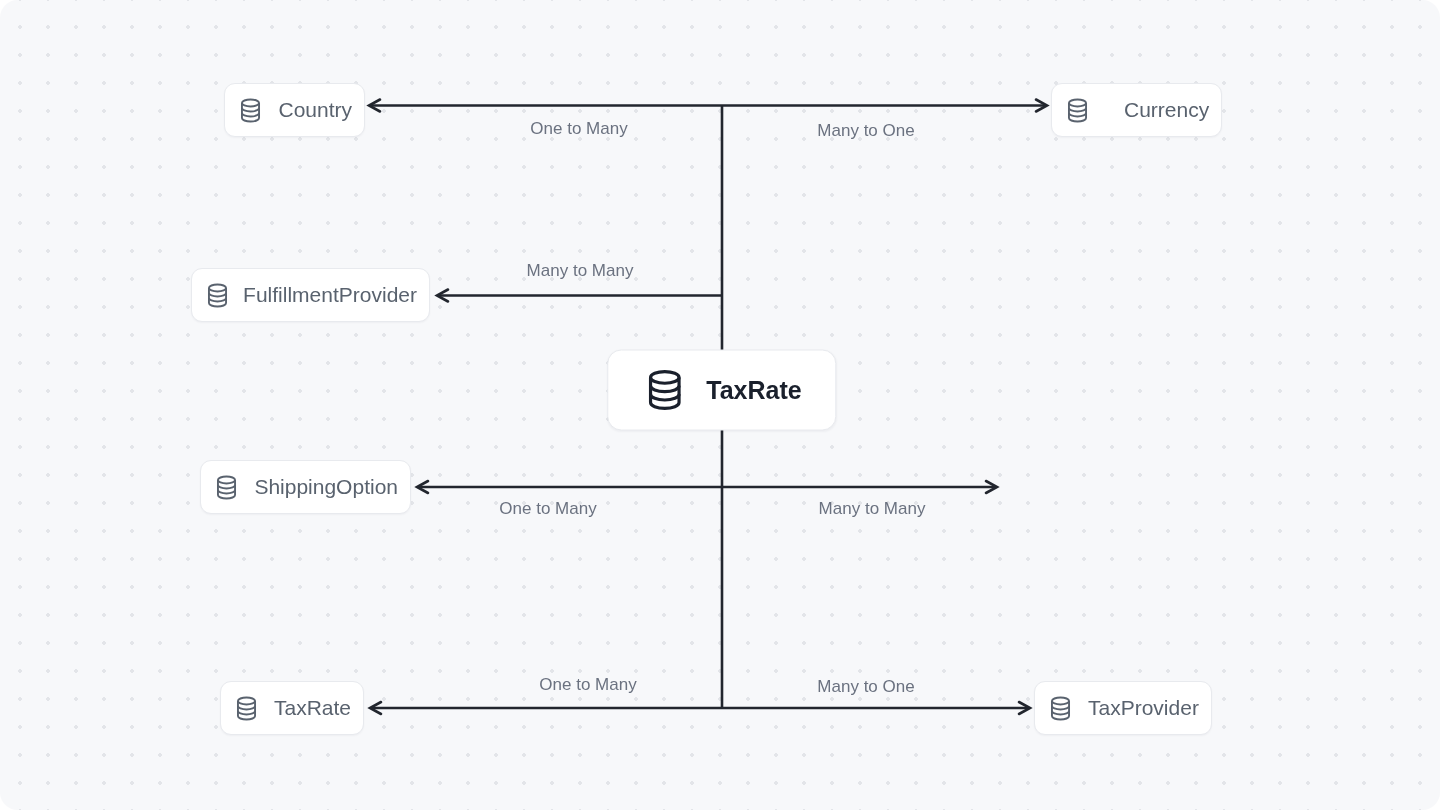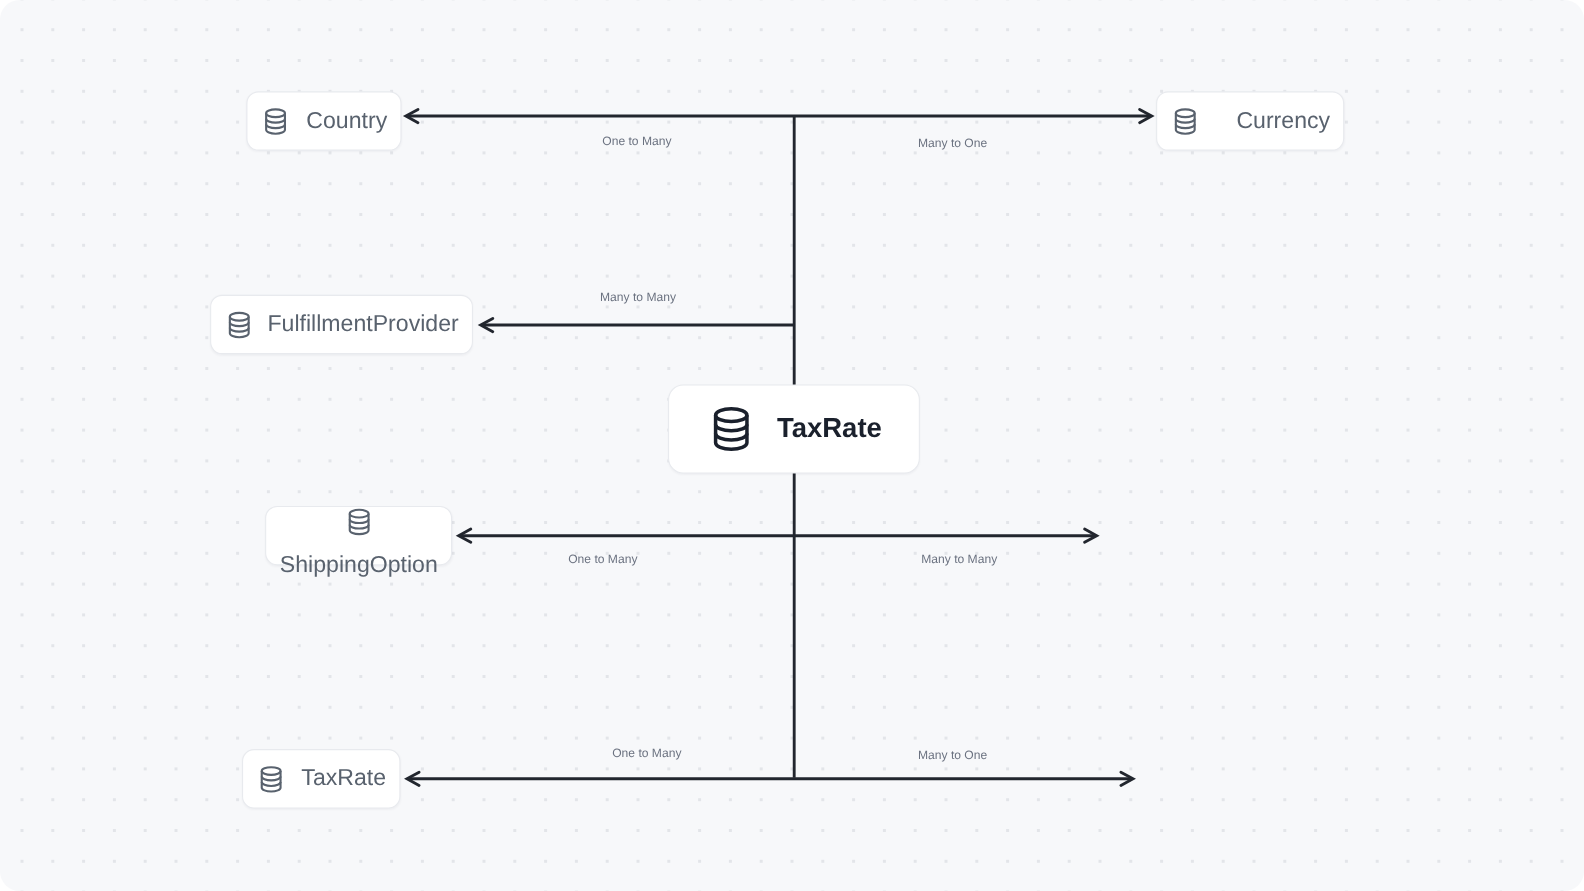--- a/index.html
+++ b/index.html
@@ -79,21 +79,21 @@
     transform: translate(-50%, -50%);
   }
   .node.center .db-icon {
     width: 45px;
     height: 45px;
   }
   .edge-label {
     position: absolute;
     transform: translate(-50%, -50%);
     color: var(--edge-label);
-    font-size: 11px;
+    font-size: 17px;
     white-space: nowrap;
   }
 </style>
 </head>
 <body>
 
 <div class="canvas">
 
   <svg class="edges" viewBox="0 0 1440 810" aria-hidden="true">
 
@@ -156,35 +156,44 @@
   <div class="node center" style="left:722px; top:390px;">
     <svg class="db-icon" viewBox="0 0 24 24" fill="none" stroke="currentColor" stroke-width="1.7">
       <ellipse cx="12" cy="5.3" rx="7.6" ry="3.1"></ellipse>
       <path d="M4.4 5.3 V18.7 A7.6 3.1 0 0 0 19.6 18.7 V5.3"></path>
       <path d="M4.4 9.77 A7.6 3.1 0 0 0 19.6 9.77"></path>
       <path d="M4.4 14.23 A7.6 3.1 0 0 0 19.6 14.23"></path>
     </svg>
     <span>TaxRate</span>
   </div>
 
-  <div class="node" style="right:1029px; top:487px;flex-direction:column;">
+  <div class="node" style="right:1029px; top:487px;">
     <svg class="db-icon" viewBox="0 0 24 24" fill="none" stroke="currentColor" stroke-width="1.7">
       <ellipse cx="12" cy="5.3" rx="7.6" ry="3.1"></ellipse>
       <path d="M4.4 5.3 V18.7 A7.6 3.1 0 0 0 19.6 18.7 V5.3"></path>
       <path d="M4.4 9.77 A7.6 3.1 0 0 0 19.6 9.77"></path>
       <path d="M4.4 14.23 A7.6 3.1 0 0 0 19.6 14.23"></path>
     </svg>
     <span>ShippingOption</span>
   </div>
 
 
   <div class="node" style="right:1076px; top:708px;text-align:center;">
     <svg class="db-icon" viewBox="0 0 24 24" fill="none" stroke="currentColor" stroke-width="1.7">
       <ellipse cx="12" cy="5.3" rx="7.6" ry="3.1"></ellipse>
       <path d="M4.4 5.3 V18.7 A7.6 3.1 0 0 0 19.6 18.7 V5.3"></path>
       <path d="M4.4 9.77 A7.6 3.1 0 0 0 19.6 9.77"></path>
       <path d="M4.4 14.23 A7.6 3.1 0 0 0 19.6 14.23"></path>
     </svg>
     <span>TaxRate</span>
   </div>
 
+  <div class="node" style="left:1034px; top:708px;">
+    <svg class="db-icon" viewBox="0 0 24 24" fill="none" stroke="currentColor" stroke-width="1.7">
+      <ellipse cx="12" cy="5.3" rx="7.6" ry="3.1"></ellipse>
+      <path d="M4.4 5.3 V18.7 A7.6 3.1 0 0 0 19.6 18.7 V5.3"></path>
+      <path d="M4.4 9.77 A7.6 3.1 0 0 0 19.6 9.77"></path>
+      <path d="M4.4 14.23 A7.6 3.1 0 0 0 19.6 14.23"></path>
+    </svg>
+    <span>TaxProvider</span>
+  </div>
 
 </div>
 
 </body></html>

